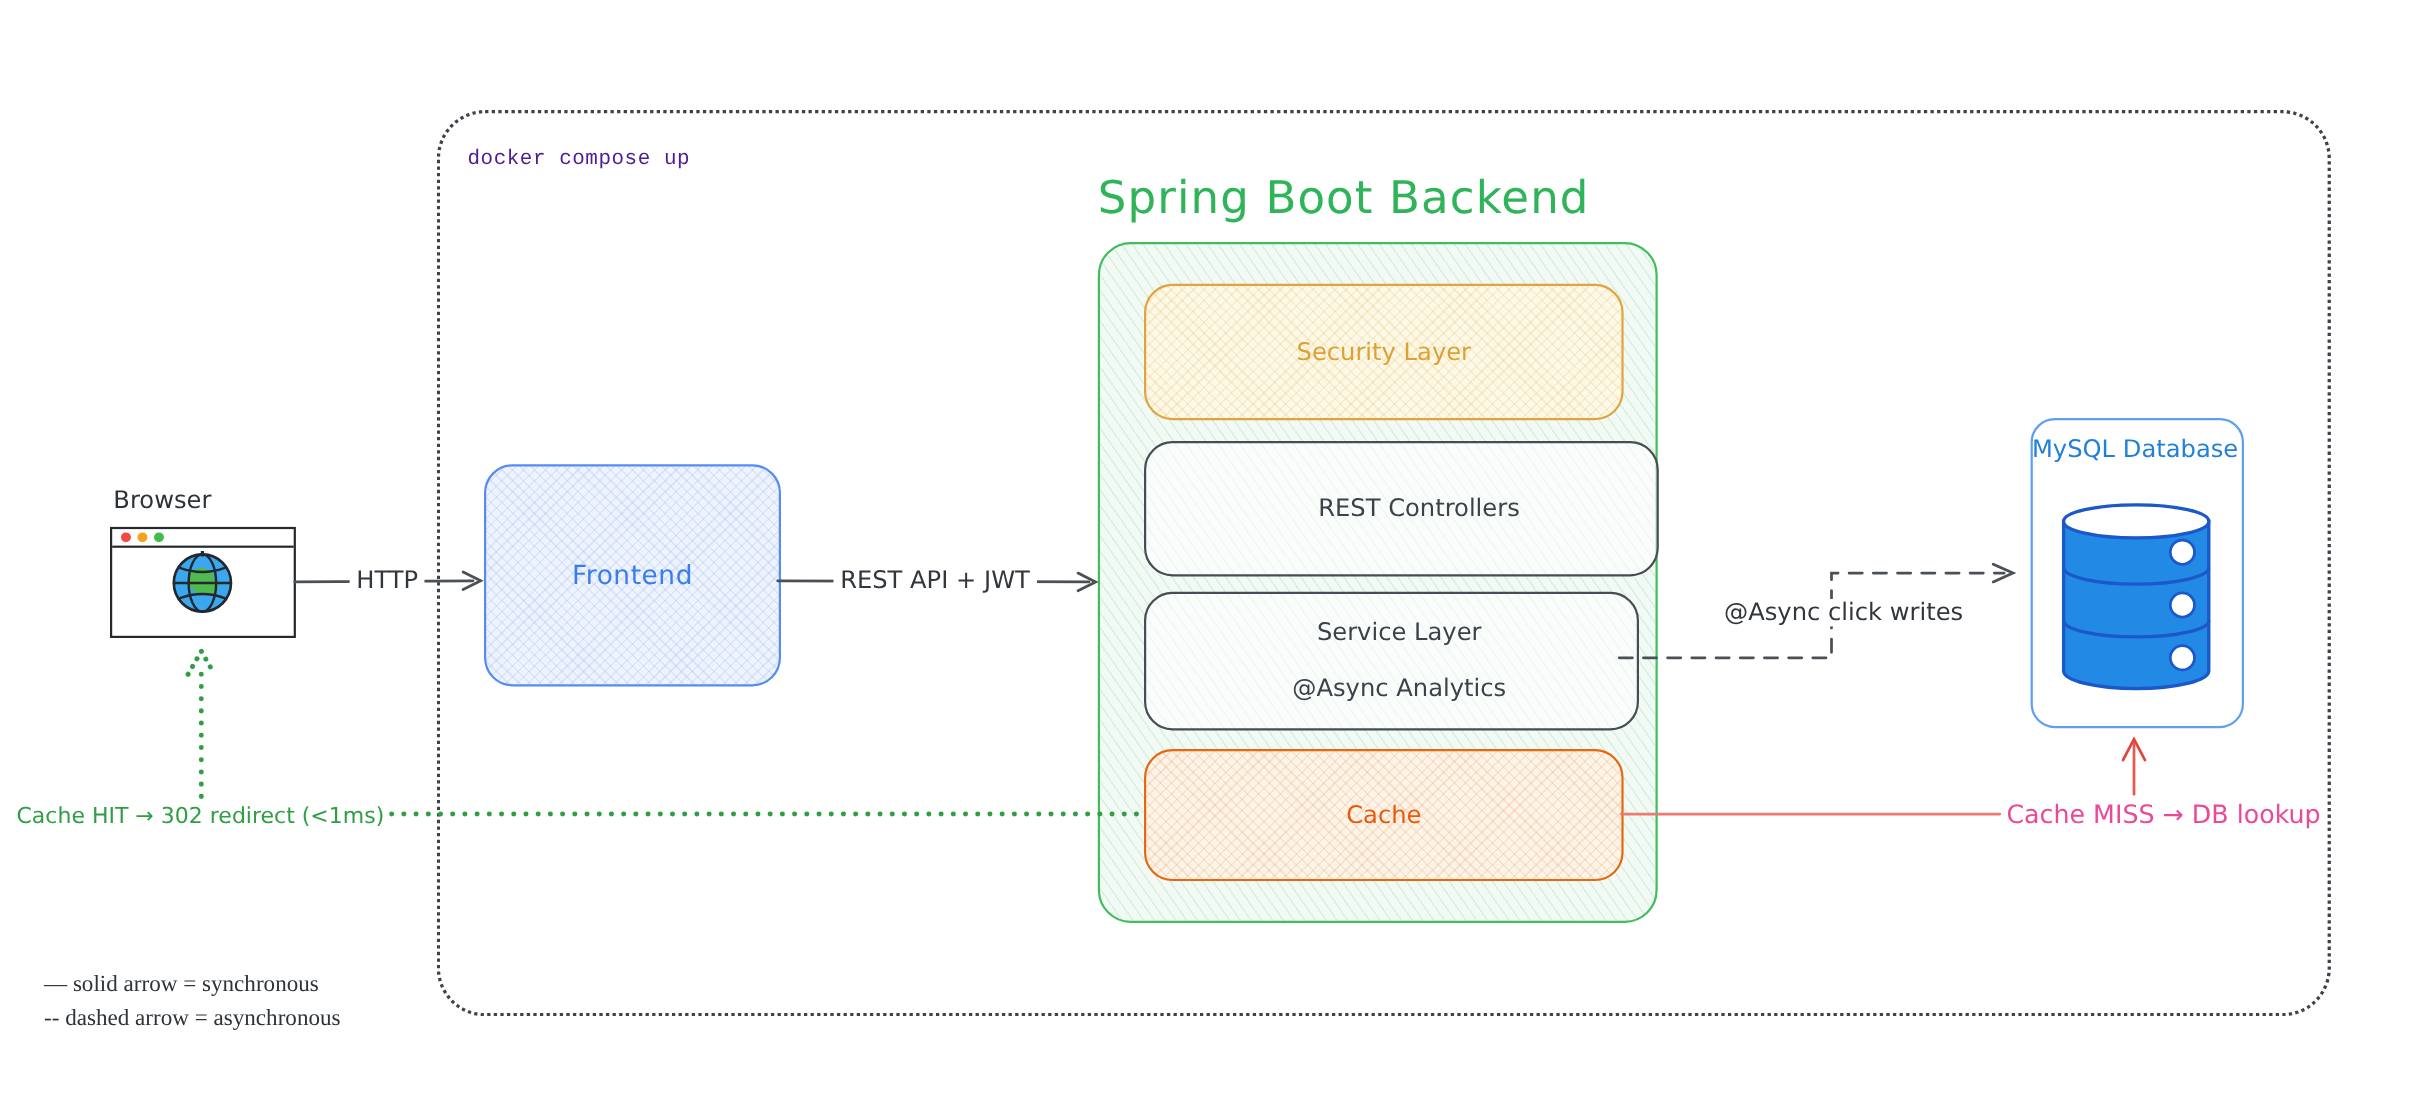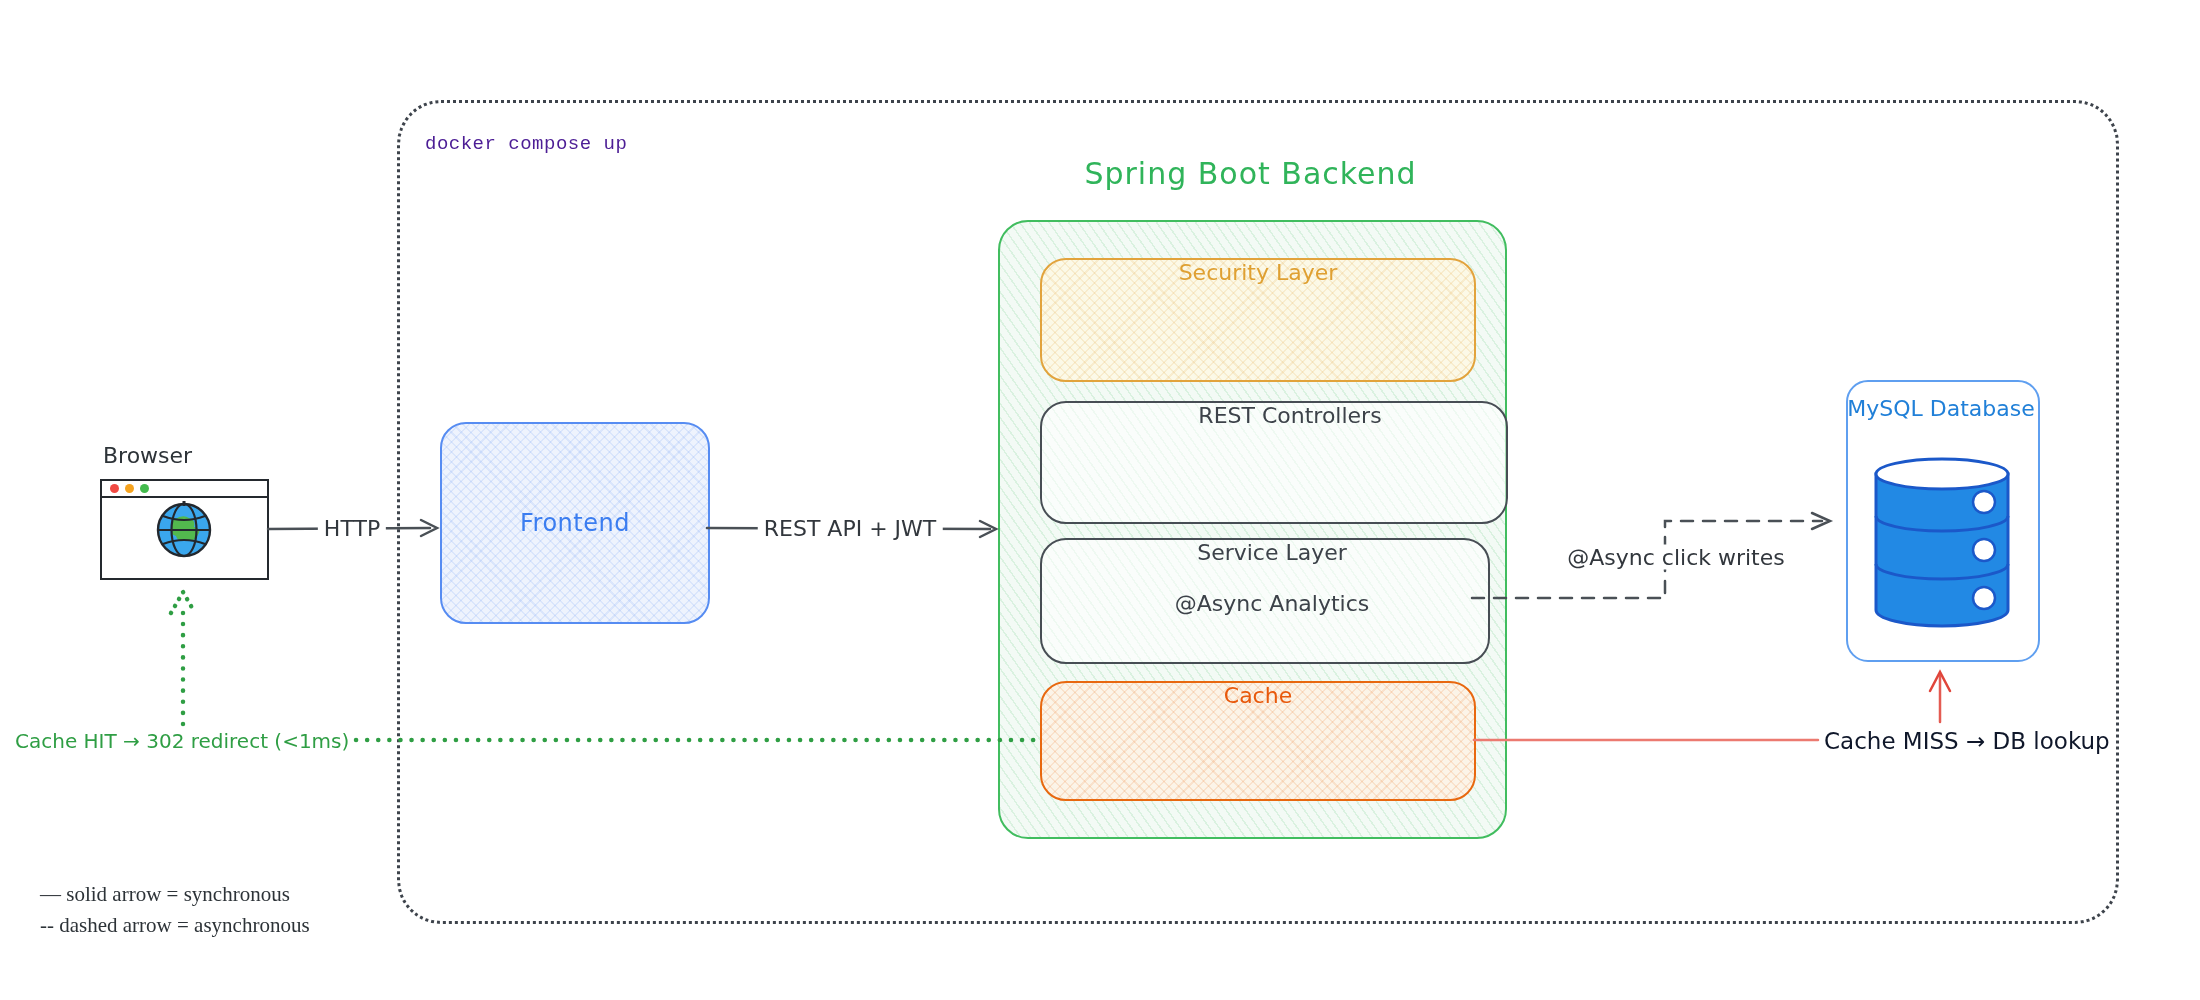--- a/index.html
+++ b/index.html
@@ -14,32 +14,32 @@
     left:397px;top:100px;width:1716px;height:818px;
     border:3px dotted #3d434b;border-radius:44px;z-index:1;
   }
   .docker-label{
     left:425px;top:133px;font-family:Liberation Mono, monospace;
     font-size:19px;color:#4c1d95;z-index:6;letter-spacing:.5px;
   }
 
   
   .backend-title{
-    left:998px;top:156px;width:505px;text-align:center;
-    font-size:30px;color:#30b45a;z-index:6;letter-spacing:1px;
+    left:998px;top:156px;width:505px;text-align:left;
+    font-size:41px;color:#30b45a;z-index:6;letter-spacing:1px;
   }
   .backend-box{
     left:998px;top:220px;width:505px;height:615px;
     border:2px solid #41bd5f;border-radius:30px;z-index:2;
     background-color:#f3faf5;
     background-image:repeating-linear-gradient(55deg,rgba(64,189,95,.14) 0 1.5px,transparent 1.5px 8px);
   }
   .layer{
     left:1040px;width:432px;border-radius:26px;z-index:3;
-    display:flex;flex-direction:column;align-items:center;justify-content:flex-start;
+    display:flex;flex-direction:column;align-items:center;justify-content:center;
     gap:26px;text-align:center;font-size:22px;
   }
   .layer-security{
     top:258px;height:120px;border:2px solid #e2a33c;color:#dfa032;
     background-color:rgba(253,249,229,.92);
     background-image:repeating-linear-gradient(45deg,rgba(226,163,60,.15) 0 1.5px,transparent 1.5px 7px),
                      repeating-linear-gradient(-45deg,rgba(226,163,60,.15) 0 1.5px,transparent 1.5px 7px);
   }
   .layer-rest{
     top:401px;height:119px;border:2px solid #474d54;color:#3c4249;
@@ -97,21 +97,21 @@
   .conn-label{
     z-index:6;font-size:22px;color:#32373d;background:#ffffff;padding:0 6px;
     transform:translate(-50%,-50%);white-space:nowrap;
   }
   .cache-hit-label{
     left:15px;top:741px;transform:translateY(-50%);white-space:nowrap;
     font-size:20px;color:#2f9e44;z-index:6;
   }
   .cache-miss-label{
     left:1824px;top:741px;transform:translateY(-50%);white-space:nowrap;
-    font-size:23px;color:#0f172a;z-index:6;
+    font-size:23px;color:#ec4899;z-index:6;
   }
   .legend{left:40px;top:879px;font-size:21px;color:#2d3338;line-height:31px;z-index:6;font-family:Liberation Serif, serif;}
 
   svg.overlay{left:0;top:0;width:2200px;height:1000px;z-index:4;pointer-events:none;}
 </style>
 </head>
 <body>
 
 <div id="canvas">
 

